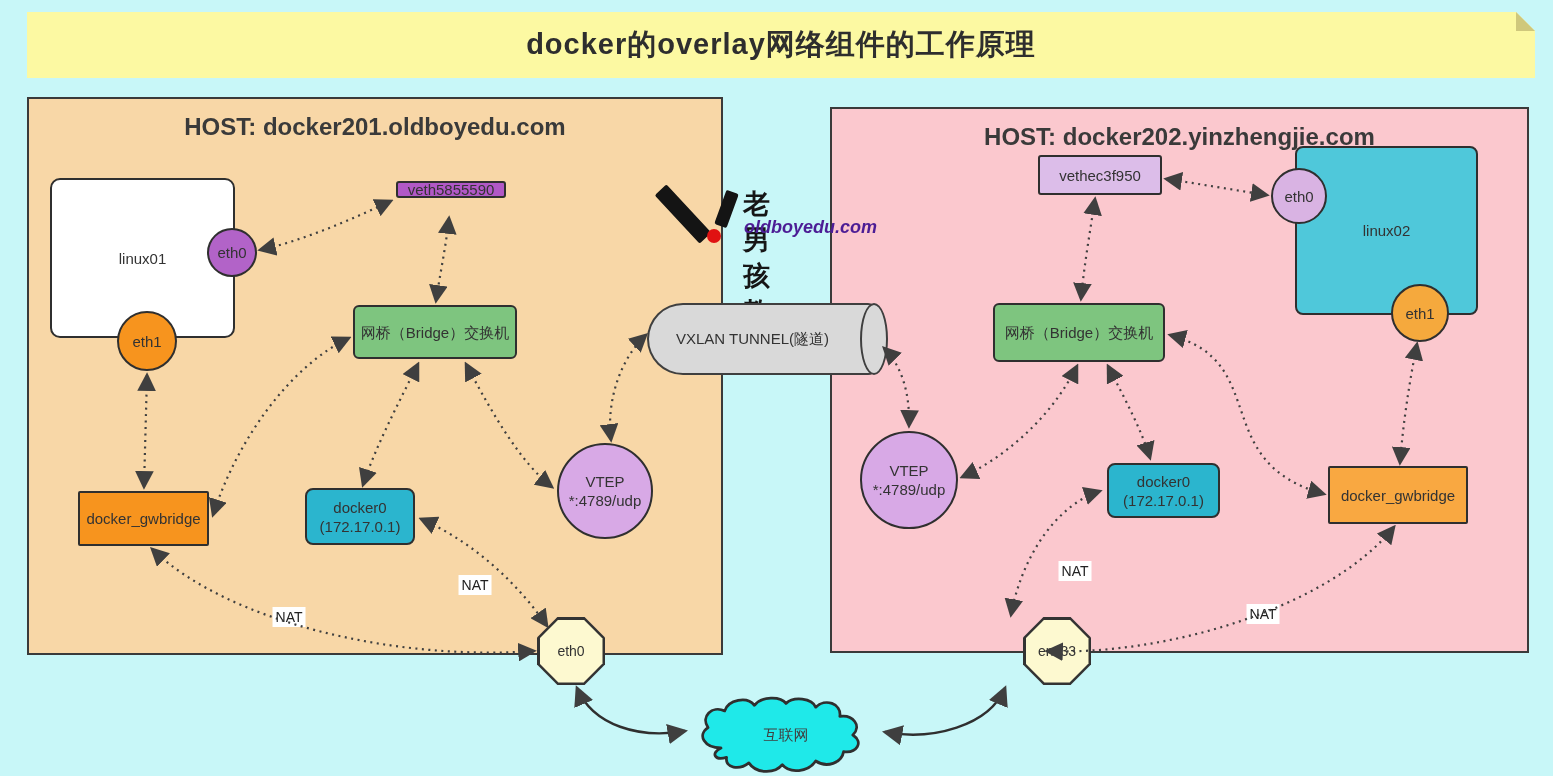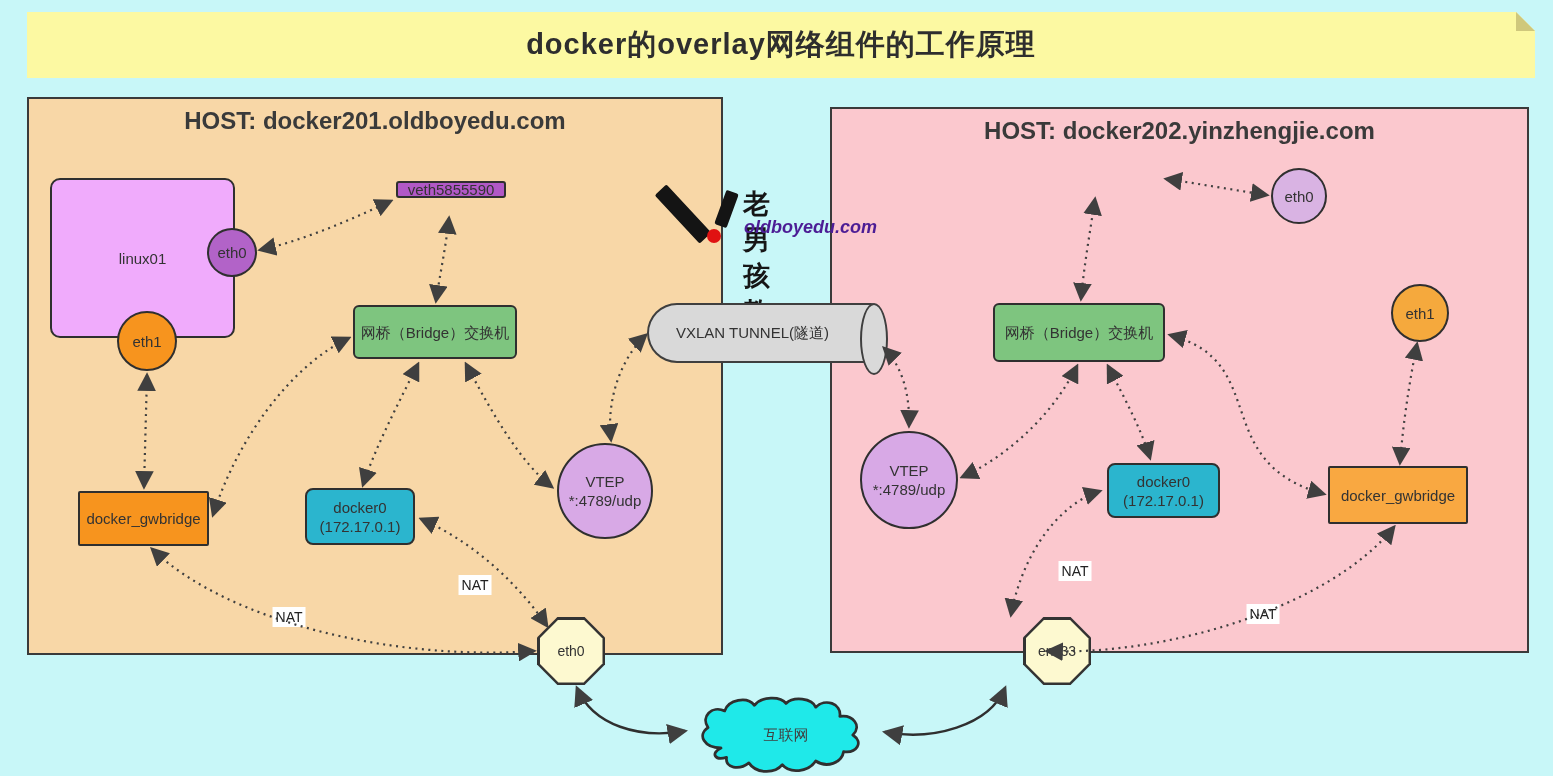--- a/index.html
+++ b/index.html
@@ -10,45 +10,45 @@
   .banner .fold-cut{position:absolute;top:0;right:0;width:19px;height:19px;background:#c8f7f8;
          clip-path:polygon(0 0,100% 0,100% 100%);}
   .banner .fold-tri{position:absolute;top:0;right:0;width:19px;height:19px;background:#cfc87c;
          clip-path:polygon(0 0,100% 100%,0 100%);}
   .banner .title{position:absolute;inset:0;display:flex;align-items:center;justify-content:center;
          font-size:29px;font-weight:bold;color:#2e2e2e;letter-spacing:1px;}
   
   .hostbox{position:absolute;border:2.5px solid #3a3a3a;box-sizing:border-box;}
   .hostbox.left{left:27px;top:97px;width:696px;height:558px;background:#f8d7a7;}
   .hostbox.right{left:830px;top:107px;width:699px;height:546px;background:#fbc8ce;}
-  .host-title{position:absolute;top:8px;left:0;right:0;text-align:center;
+  .host-title{position:absolute;top:14px;left:0;right:0;text-align:center;
          font-size:24px;font-weight:bold;color:#3a3a3a;}
   
   .node{position:absolute;box-sizing:border-box;display:flex;flex-direction:column;
         align-items:center;justify-content:center;font-size:15px;color:#333;text-align:center;line-height:19px;}
   .rect{border:2.2px solid #2f2f2f;border-radius:6px;}
   .circle{border:2.2px solid #2f2f2f;border-radius:50%;}
-  .n-linux01{left:50px;top:178px;width:185px;height:160px;background:#f0abfc;border-radius:10px;}
+  .n-linux01{left:50px;top:178px;width:185px;height:160px;background:#ffffff;border-radius:10px;}
   .n-eth0L{left:207px;top:228px;width:50px;height:49px;background:#b263c8;}
   .n-eth1L{left:117px;top:311px;width:60px;height:60px;background:#f7941e;}
   .n-veth{left:396px;top:181px;width:110px;height:17px;background:#b158c6;border-radius:3px;}
   .n-bridgeL{left:353px;top:305px;width:164px;height:54px;background:#7ec57f;}
   .n-docker0L{left:305px;top:488px;width:110px;height:57px;background:#2bb5ce;border-radius:8px;}
   .n-gwbridgeL{left:78px;top:491px;width:131px;height:55px;background:#f7941e;border-radius:2px;}
   .n-vtepL{left:557px;top:443px;width:96px;height:96px;background:#d8a9e6;}
   .n-vethR{left:1038px;top:155px;width:124px;height:40px;background:#dcbde9;border-radius:3px;}
   .n-eth0R{left:1271px;top:168px;width:56px;height:56px;background:#d9b3e3;}
   .n-linux02{left:1295px;top:146px;width:183px;height:169px;background:#4fc8da;border-radius:8px;}
   .n-eth1R{left:1391px;top:284px;width:58px;height:58px;background:#f5a93d;}
   .n-bridgeR{left:993px;top:303px;width:172px;height:59px;background:#7ec57f;}
   .n-docker0R{left:1107px;top:463px;width:113px;height:55px;background:#2bb5ce;border-radius:8px;}
   .n-gwbridgeR{left:1328px;top:466px;width:140px;height:58px;background:#f9a841;border-radius:2px;}
   .n-vtepR{left:860px;top:431px;width:98px;height:98px;background:#d8a9e6;}
   
-  .tunnel{position:absolute;left:647px;top:303px;width:235px;height:60px;background:#d9d9d9;
+  .tunnel{position:absolute;left:647px;top:303px;width:235px;height:72px;background:#d9d9d9;
           border:2.5px solid #3f3f3f;box-sizing:border-box;
           border-radius:36px 14px 14px 36px / 36px 20px 20px 36px;}
   .tunnel-cap{position:absolute;top:-2.5px;right:-8px;width:28px;height:72px;background:#d9d9d9;
           border:2.5px solid #3f3f3f;border-radius:50%;box-sizing:border-box;}
   .tunnel-label{position:absolute;inset:0;display:flex;align-items:center;justify-content:center;
           padding-right:24px;font-size:15px;color:#333;}
   
   .oct{position:absolute;width:68px;height:68px;}
   .oct .o-outer{position:absolute;inset:0;background:#333;
         clip-path:polygon(30% 0,70% 0,100% 30%,100% 70%,70% 100%,30% 100%,0 70%,0 30%);}
@@ -125,25 +125,31 @@
     <span>(172.17.0.1)</span>
   </div>
   <div class="node rect n-gwbridgeL">
     <span>docker_gwbridge</span>
   </div>
   <div class="node circle n-vtepL">
     <span>VTEP</span>
     <span>*:4789/udp</span>
   </div>
 
+  <div class="node rect n-linux02">
+    <span>linux02</span>
+  </div>
   <div class="node circle n-eth0R">
     <span>eth0</span>
   </div>
   <div class="node circle n-eth1R">
     <span>eth1</span>
+  </div>
+  <div class="node rect n-vethR">
+    <span>vethec3f950</span>
   </div>
   <div class="node rect n-bridgeR">
     <span>网桥（Bridge）交换机</span>
   </div>
   <div class="node rect n-docker0R">
     <span>docker0</span>
     <span>(172.17.0.1)</span>
   </div>
   <div class="node rect n-gwbridgeR">
     <span>docker_gwbridge</span>

